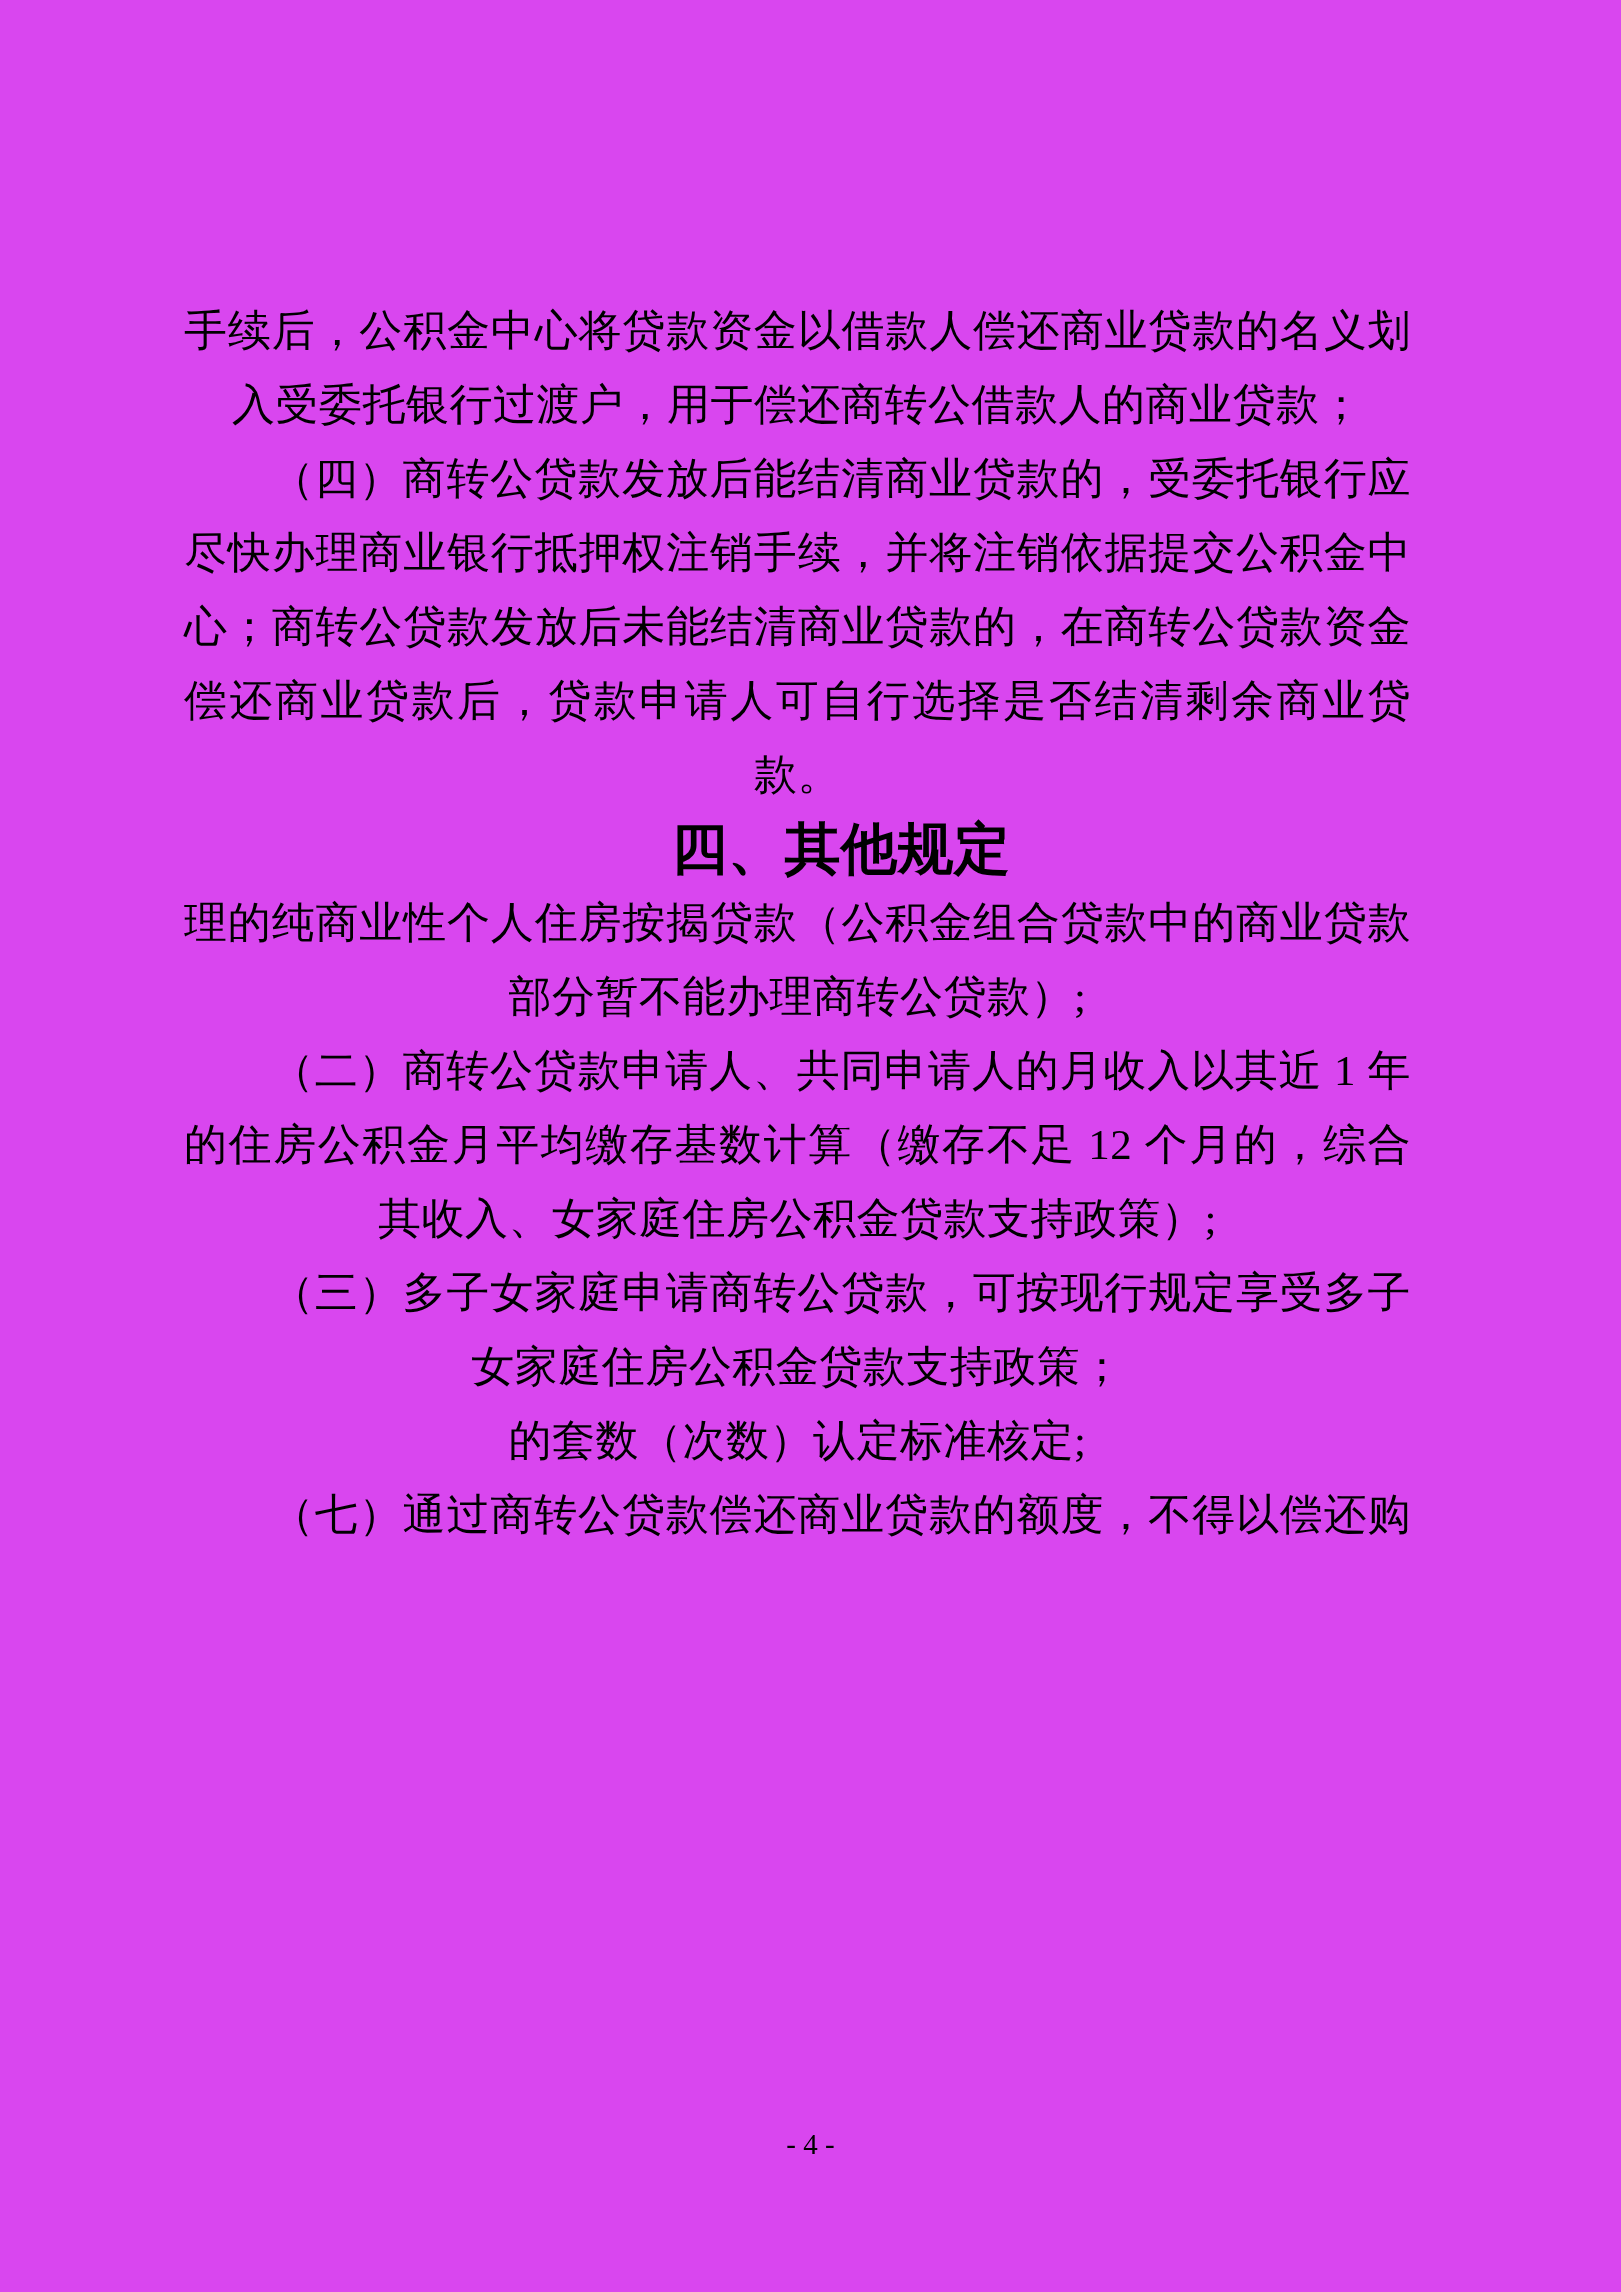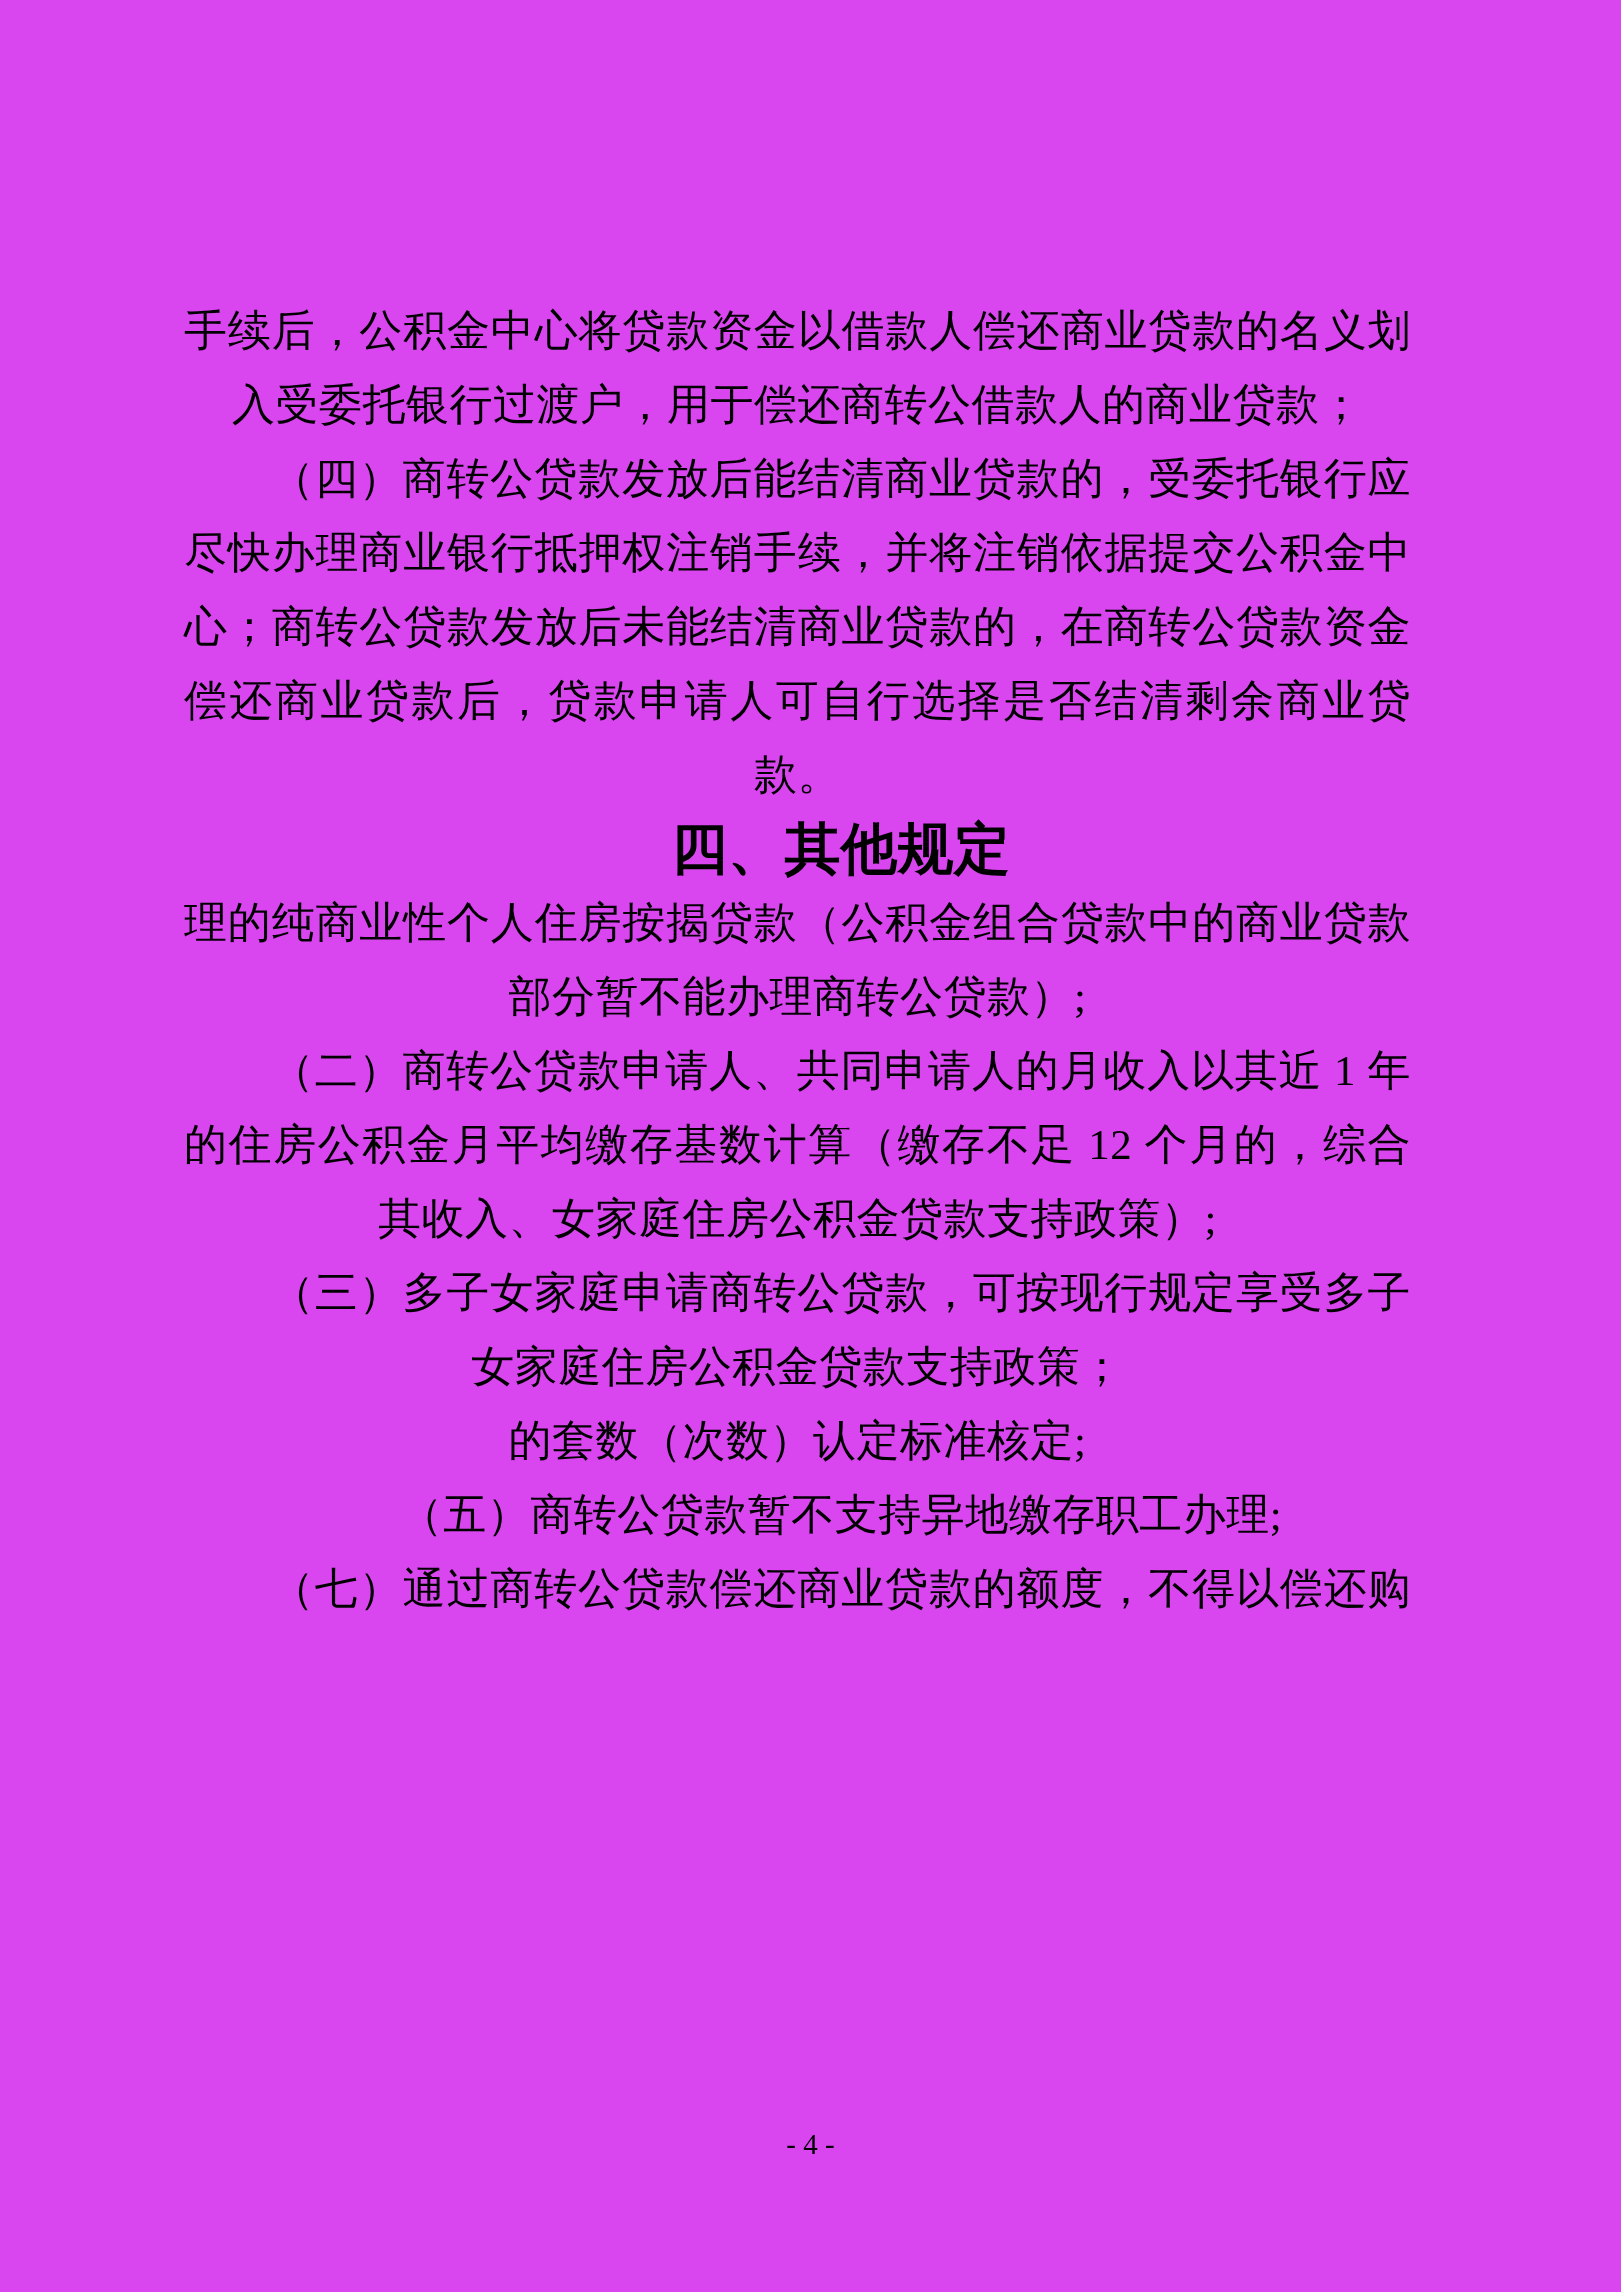--- a/index.html
+++ b/index.html
@@ -88,23 +88,20 @@
 
     <p class="para">
       <span class="line j indent">（三）多子女家庭申请商转公贷款，可按现行规定享受多子</span>
       <span class="line">女家庭住房公积金贷款支持政策；</span>
     </p>
 
     <p class="para">
       <span class="line">的套数（次数）认定标准核定;</span>
     </p>
 
-    <p class="para">
-      <span class="line indent">（五）商转公贷款暂不支持异地缴存职工办理;</span>
-    </p>
 
 
     <p class="para">
       <span class="line j indent">（七）通过商转公贷款偿还商业贷款的额度，不得以偿还购</span>
     </p>
 
   </main>
 
   <footer class="footer">
     <span>- 4 -</span>

